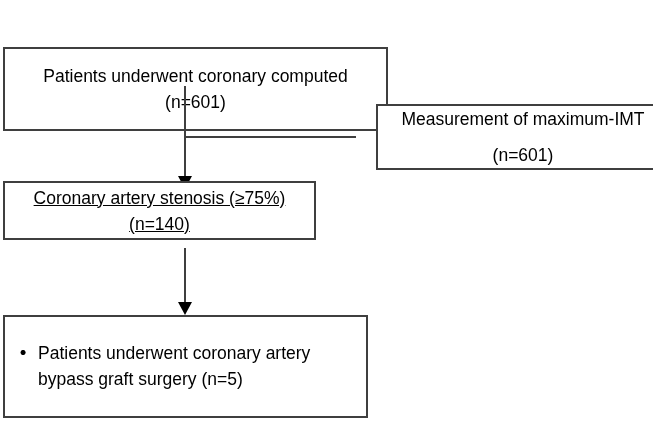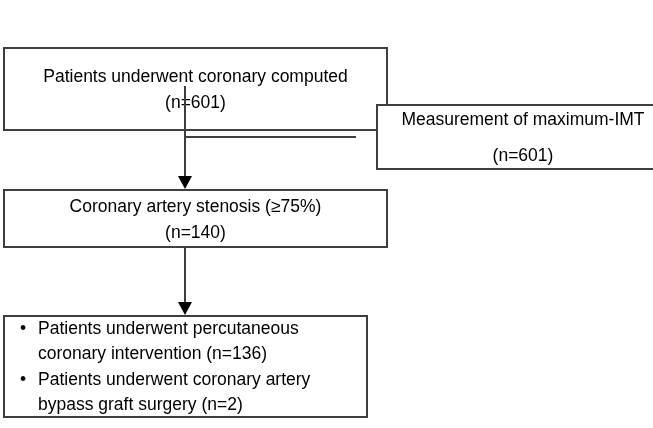--- a/index.html
+++ b/index.html
@@ -32,21 +32,21 @@
     justify-content: center;
     align-items: center;
     text-align: center;
     font-size: 17.5px;
     line-height: 26px;
     color: var(--text);
   }
   .box .box-line { white-space: nowrap; }
   #box-ct-angiography { left: 3px;   top: 6px;   width: 385px; height: 84px; margin-top: 41px; }
   #box-imt            { left: 376px; top: 104px; width: 294px; height: 66px; justify-content: space-between; }
-  #box-stenosis       { left: 3px;   top: 189px; width: 385px; height: 59px; }
+  #box-stenosis       { left: 3px;   top: 181px; width: 313px; height: 59px; text-decoration: underline; }
   #box-outcomes       {
     left: 3px; top: 315px; width: 365px; height: 103px;
     align-items: stretch; text-align: left; justify-content: center;
   }
   .outcome-list {
     list-style: none;
     margin: 0;
     padding: 0 6px 0 13px;
   }
   .outcome-list li {
@@ -101,22 +101,21 @@
     <div class="box-line">(n=140)</div>
   </div>
 
   <div class="connector" id="connector-down-2"></div>
   <div class="arrowhead" id="arrowhead-2"></div>
 
   <div class="box" id="box-outcomes">
     <ul class="outcome-list">
       <li>
         <span class="bullet-glyph">•</span>
-        <span>Patients underwent percutaneous coronary intervention (n=136)</span>
       </li>
       <li>
         <span class="bullet-glyph">•</span>
-        <span>Patients underwent coronary artery bypass graft surgery (n=2)</span>
+        <span>Patients underwent coronary artery bypass graft surgery (n=5)</span>
       </li>
     </ul>
   </div>
 
 </div>
 
 </body></html>

